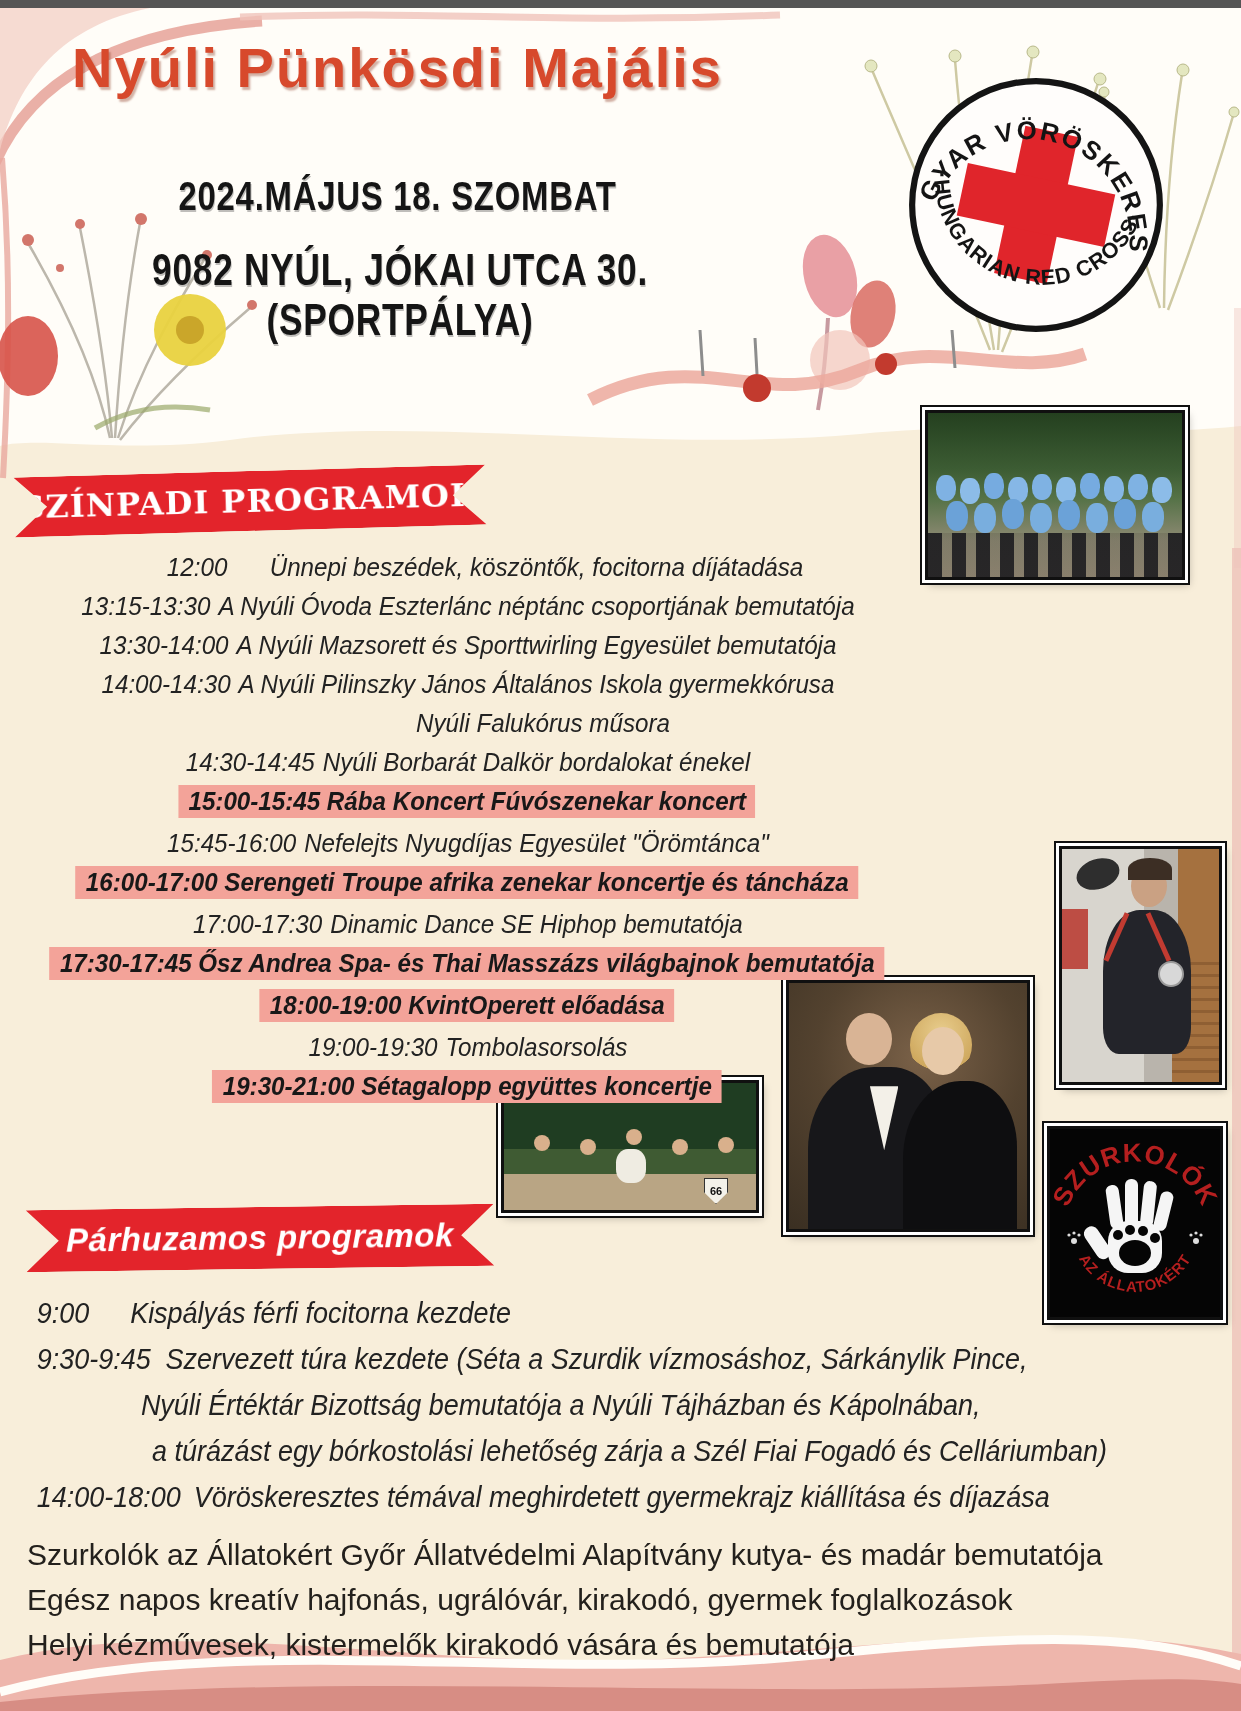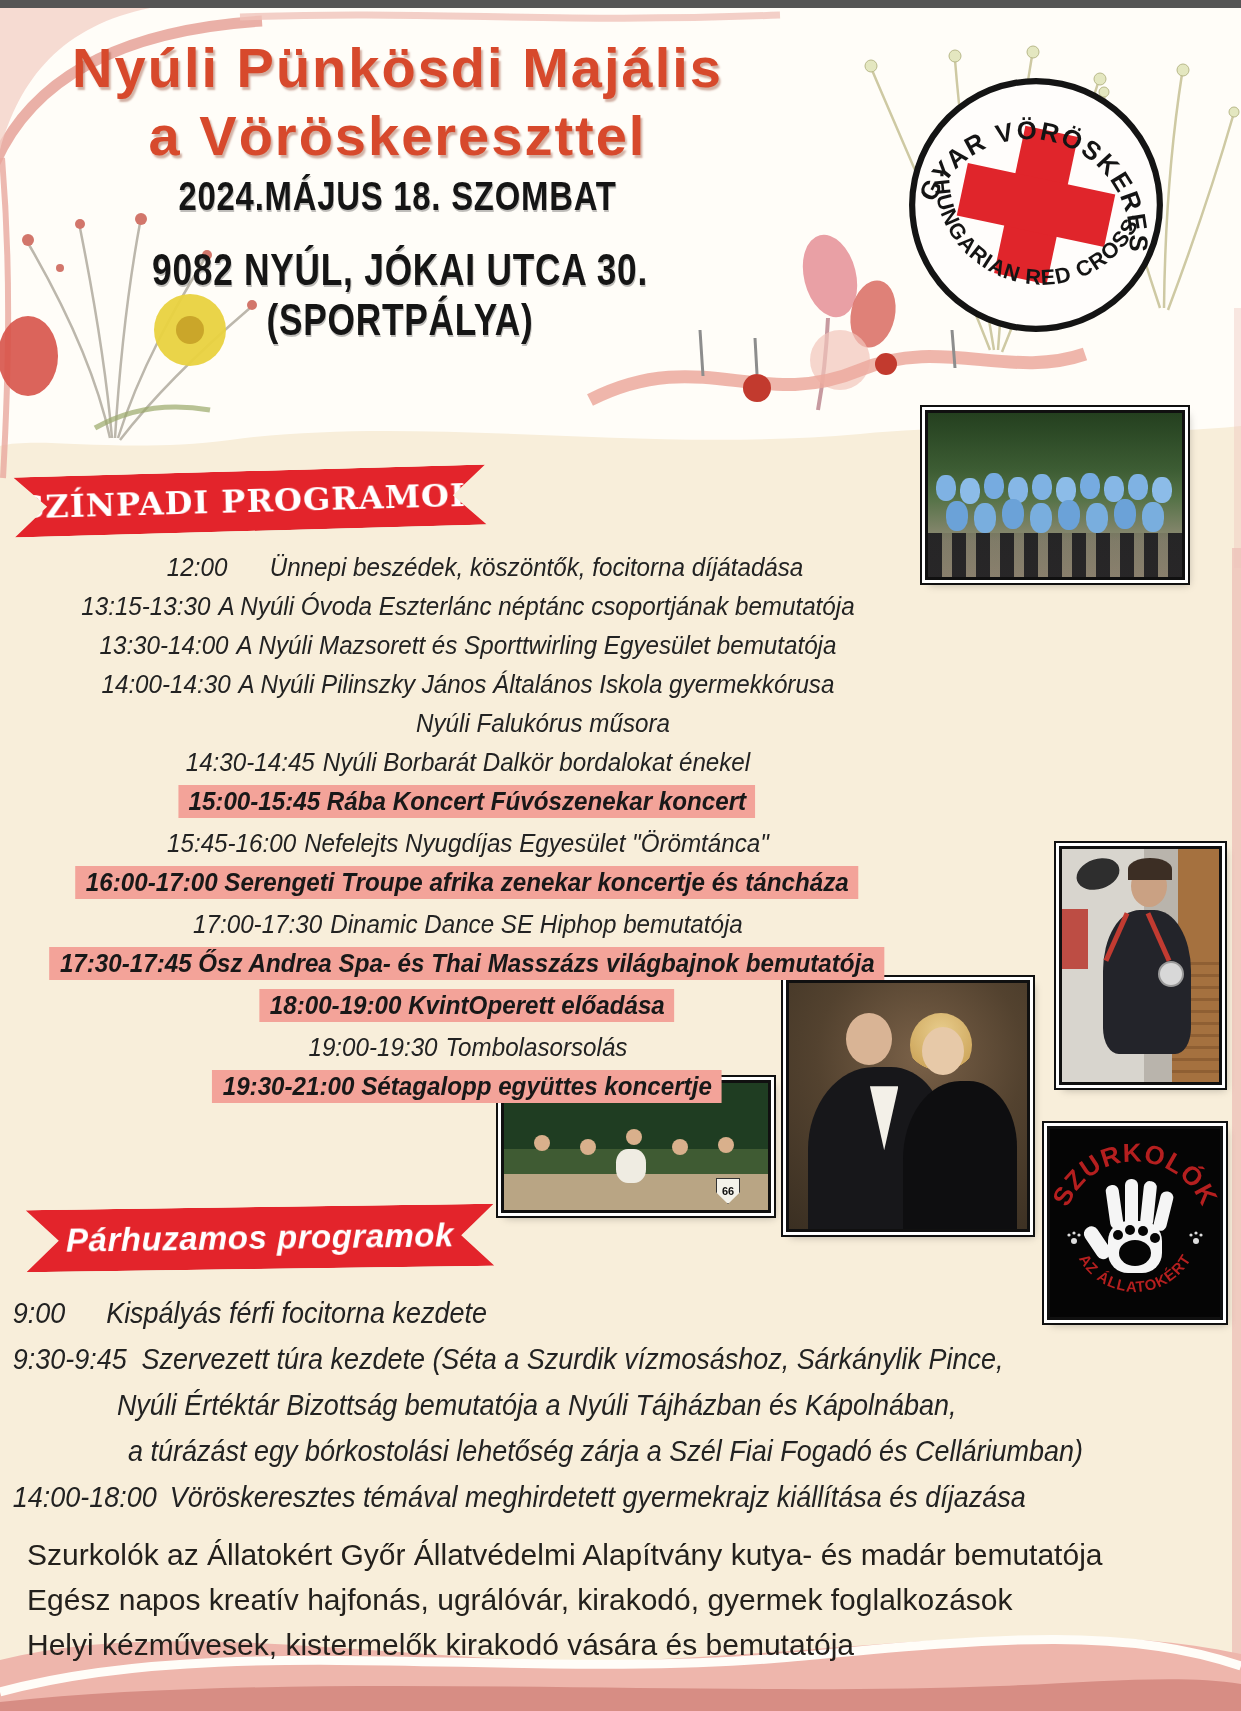--- a/index.html
+++ b/index.html
@@ -35,40 +35,40 @@
   
   .stage{left:25px;top:543px;width:950px;z-index:3;text-align:center;}
   .srow{transform:scaleX(.93);transform-origin:0 50%;white-space:nowrap;
         font-style:italic;font-size:26px;line-height:28px;margin-bottom:6px;color:#222;}
   .srow .bar{display:inline-block;padding:2px 10px 3px 4px;}
   .srow.hl{margin-top:3px;margin-bottom:9px;font-weight:bold;color:#181818;}
   .srow.hl .bar{background:#f3a399;}
   .stage .time{display:inline-block;min-width:156px;}
   .stage .srow:nth-child(5) .desc{margin-left:14px;}
 
-  .parallel{left:9px;top:1288px;width:1200px;z-index:3;}
+  .parallel{left:33px;top:1288px;width:1200px;z-index:3;}
   .parallel .srow{font-size:29px;line-height:31px;margin-bottom:10px;}
   .parallel .srow:nth-child(1) .time{margin-right:44px;}
   .parallel .srow:nth-child(2) .time{margin-right:16px;}
   .parallel .srow:nth-child(3){padding-left:112px;}
   .parallel .srow:nth-child(4){padding-left:124px;}
   .parallel .srow:nth-child(5) .time{margin-right:14px;}
 
   .footer{left:27px;top:1524px;width:1190px;z-index:3;
           font-family:Liberation Sans, sans-serif;font-size:30px;
           line-height:45px;color:#23201c;}
 
   
   .photo{border:3px solid #101010;box-shadow:0 0 0 3px #fff,0 0 0 5px #101010,4px 5px 8px rgba(0,0,0,.25);
          background:#777;overflow:hidden;z-index:2;}
   .ph-band{left:925px;top:402px;width:254px;height:164px;}
   .ph-serengeti{left:977px;top:612px;width:230px;height:190px;}
   .ph-woman{left:1059px;top:838px;width:157px;height:233px;}
   .ph-couple{left:786px;top:972px;width:238px;height:246px;}
-  .ph-setagalopp{left:501px;top:1072px;width:252px;height:127px;padding-left:12px;}
+  .ph-setagalopp{left:501px;top:1072px;width:252px;height:127px;}
   .ph-szurkolok{left:1047px;top:1118px;width:170px;height:188px;background:#000;}
 
   
   .band-bg{position:absolute;inset:0;background:linear-gradient(180deg,#24401f 0%,#3c5c33 34%,#557247 52%,#8e8a74 78%,#9a8f7a 100%);}
   .band-row1{position:absolute;left:8px;top:62px;width:20px;height:26px;border-radius:45%;background:#7fb2e3;
      box-shadow:24px 3px 0 #8cbce8,48px -2px 0 #76abe0,72px 2px 0 #86b7e6,96px -1px 0 #7fb2e3,120px 2px 0 #8cbce8,144px -2px 0 #76abe0,168px 1px 0 #86b7e6,192px -1px 0 #7fb2e3,216px 2px 0 #8cbce8;}
   .band-row2{position:absolute;left:18px;top:88px;width:22px;height:30px;border-radius:45%;background:#6ba2d8;
      box-shadow:28px 2px 0 #79aede,56px -2px 0 #6ba2d8,84px 2px 0 #79aede,112px -1px 0 #6ba2d8,140px 2px 0 #79aede,168px -2px 0 #6ba2d8,196px 1px 0 #79aede;}
   .band-legs{position:absolute;left:0;bottom:0;width:100%;height:44px;background:
      repeating-linear-gradient(90deg,rgba(20,20,25,.85) 0 14px,rgba(70,65,55,.2) 14px 24px);}
@@ -178,21 +178,20 @@
     <rect x="1232" y="540" width="9" height="1171" fill="#eec4bb" opacity=".85"></rect>
     <rect x="1234" y="300" width="7" height="260" fill="#eec4bb" opacity=".4"></rect>
 
     <path d="M0,1711 L0,1652 C180,1606 420,1660 640,1652 C880,1642 1060,1608 1241,1646 L1241,1711 Z" fill="#eeb6ac"></path>
     <path d="M0,1684 C220,1624 520,1672 780,1650 C980,1632 1120,1616 1241,1658" stroke="#fffdf8" stroke-width="9" fill="none"></path>
     <path d="M0,1711 L0,1694 C300,1662 700,1690 1000,1678 C1100,1674 1180,1666 1241,1676 L1241,1711 Z" fill="#d78d84"></path>
   </svg>
 
   <div class="abs title">
     <div>Nyúli Pünkösdi Majális</div>
-    <div>a Vöröskereszttel</div>
   </div>
   <div class="abs datebar">2024.MÁJUS 18. SZOMBAT</div>
   <div class="abs addrbar">9082 NYÚL, JÓKAI UTCA 30. (SPORTPÁLYA)</div>
 
   <svg class="abs badge" viewBox="0 0 250 250">
     <g transform="rotate(12 125 125)">
       <circle cx="125" cy="125" r="120" fill="#fffdfb" stroke="#141414" stroke-width="6"></circle>
       <rect x="99" y="52" width="52" height="146" fill="#e0252b"></rect>
       <rect x="52" y="99" width="146" height="52" fill="#e0252b"></rect>
       <defs>

